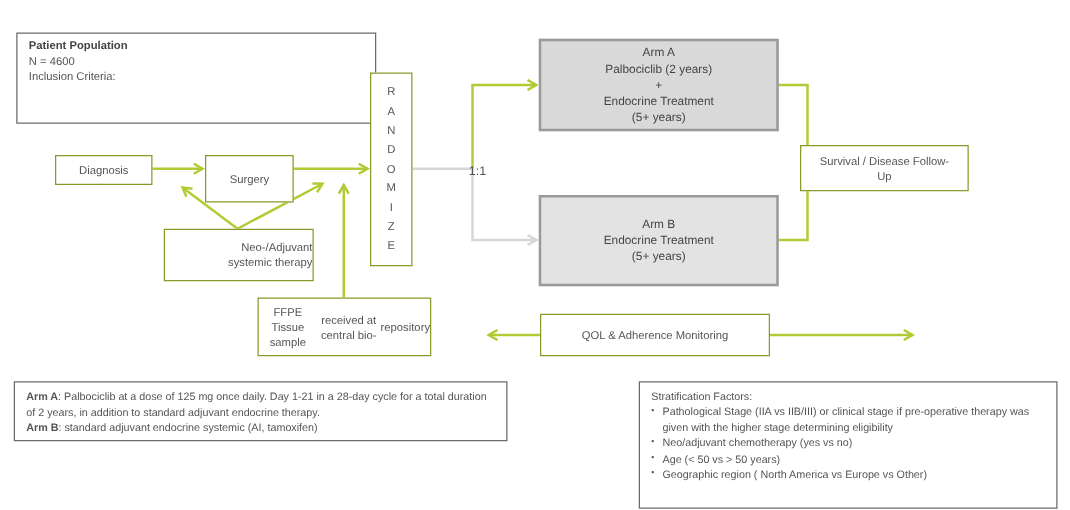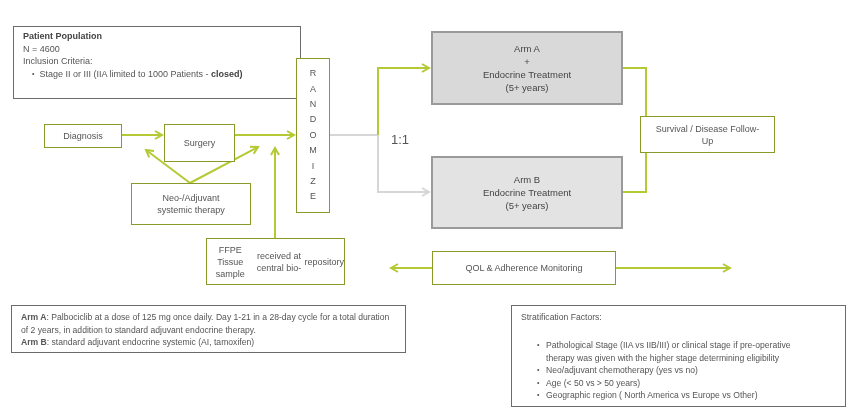--- a/index.html
+++ b/index.html
@@ -13,25 +13,25 @@
          justify-content:center; }
   .armb { background:#e3e3e3; }
   .center { display:flex; align-items:center; justify-content:center; text-align:center; }
   .small { font-size:9px; line-height:12px; }
   .pp { left:13px; top:10px; width:288px; height:73px; padding:3px 9px; font-size:9px; line-height:12.5px;margin-top:16px; }
   .pp b { color:#444; }
   .pp ul { margin:0; padding-left:9px; list-style:none; }
   .pp li::before { content:"•"; font-size:7px; margin-right:5px; position:relative; top:-1px; }
   .rand { left:296px; top:58px; width:34px; height:155px; display:flex; flex-direction:column;
           justify-content:center; align-items:center; font-size:9px; line-height:15.4px; color:#555; }
-  .lbl11 { position:absolute; left:391px; top:132px; font-size:13px; color:#555; }
+  .lbl11 { position:absolute; left:375px; top:132px; font-size:10px; color:#555; }
   .desc { left:11px; top:305px; width:395px; height:48px; padding:5px 9px; font-size:8.6px; line-height:12.6px; }
   .desc b { font-weight:bold; color:#555; }
   .strat { left:511px; top:305px; width:335px; height:102px; padding:5px 9px; font-size:8.6px; line-height:12.4px; }
-  .strat ul { margin:16px; padding-left:0; list-style:none; }
+  .strat ul { margin:0; padding-left:0; list-style:none; }
   .strat li { padding-left:9px; position:relative; }
   .strat li::before { content:"•"; font-size:7px; position:absolute; left:0; top:0; }
   svg.arrows { position:absolute; left:0; top:0; }
 </style>
 </head>
 <body>
 
 <svg class="arrows" width="856" height="408">
   <defs>
     <marker id="ag" markerWidth="10" markerHeight="10" refX="8" refY="5" orient="auto" markerUnits="userSpaceOnUse">
@@ -60,33 +60,32 @@
 
   <line x1="456" y1="268" x2="391" y2="268" stroke="#b5c934" stroke-width="2" marker-end="url(#ag)"></line>
   <line x1="613" y1="268" x2="730" y2="268" stroke="#b5c934" stroke-width="2" marker-end="url(#ag)"></line>
 </svg>
 
 <div class="box gray-border pp">
   <div><b>Patient Population</b></div>
   <div>N = 4600</div>
   <div>Inclusion Criteria:</div>
   <ul>
-    <li><span>Stage II or III (IIA limited to 1000 Patients - </span><b>closed)</b></li>
   </ul>
 </div>
 
 <div class="box olive-border center small" style="left:44px;top:124px;width:78px;height:24px;">
   <span>Diagnosis</span>
 </div>
 
 <div class="box olive-border center small" style="left:164px;top:124px;width:71px;height:38px;">
   <span>Surgery</span>
 </div>
 
-<div class="box olive-border center small" style="left:131px;top:183px;width:120px;height:42px;flex-direction:column;">
+<div class="box olive-border center small" style="left:131px;top:183px;width:120px;height:42px;flex-direction:column;align-items:flex-end;">
   <span>Neo-/Adjuvant</span>
   <span>systemic therapy</span>
 </div>
 
 <div class="box olive-border center small" style="left:206px;top:238px;width:139px;height:47px;flex-direction:row;">
   <span>FFPE Tissue sample</span>
   <span>received at central bio-</span>
   <span>repository</span>
 </div>
 
@@ -99,20 +98,21 @@
   <span>M</span>
   <span>I</span>
   <span>Z</span>
   <span>E</span>
 </div>
 
 <span class="lbl11">1:1</span>
 
 <div class="box arm" style="left:431px;top:31px;width:192px;height:74px;">
   <span>Arm A</span>
+  <span>Palbociclib (2 years)</span>
   <span>+</span>
   <span>Endocrine Treatment</span>
   <span>(5+ years)</span>
 </div>
 
 <div class="box arm armb" style="left:431px;top:156px;width:192px;height:73px;">
   <span>Arm B</span>
   <span>Endocrine Treatment</span>
   <span>(5+ years)</span>
 </div>

